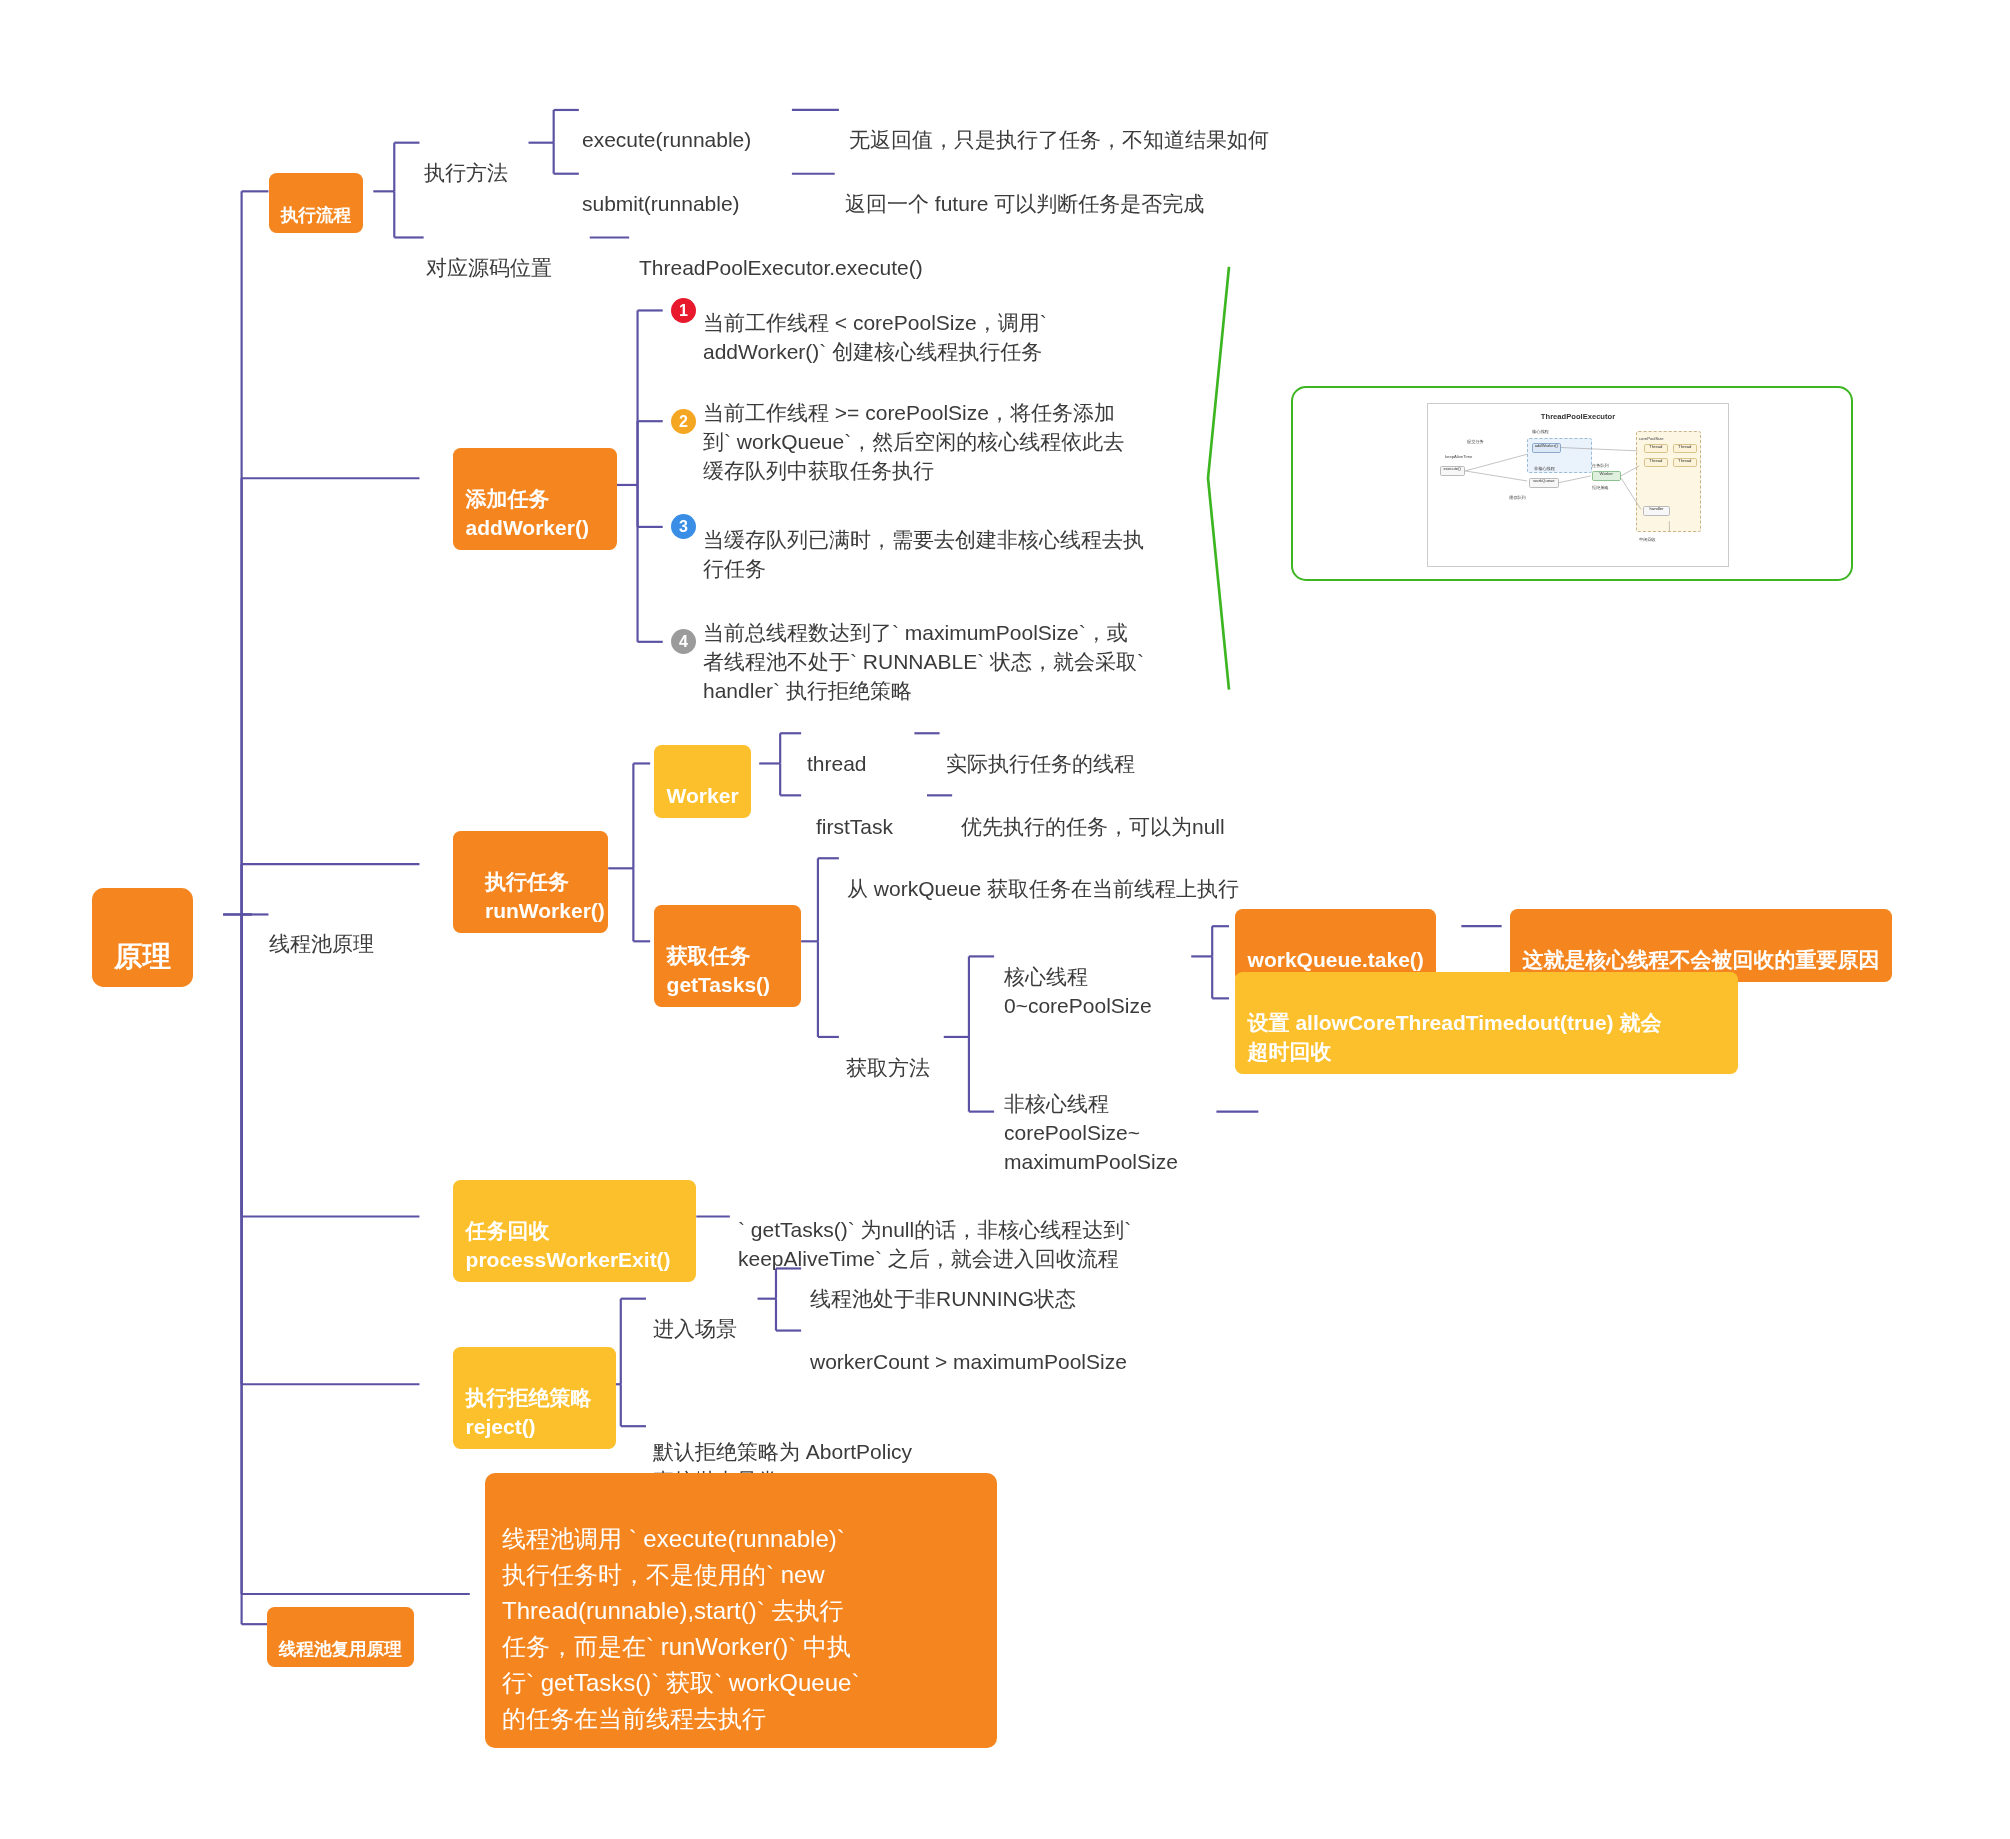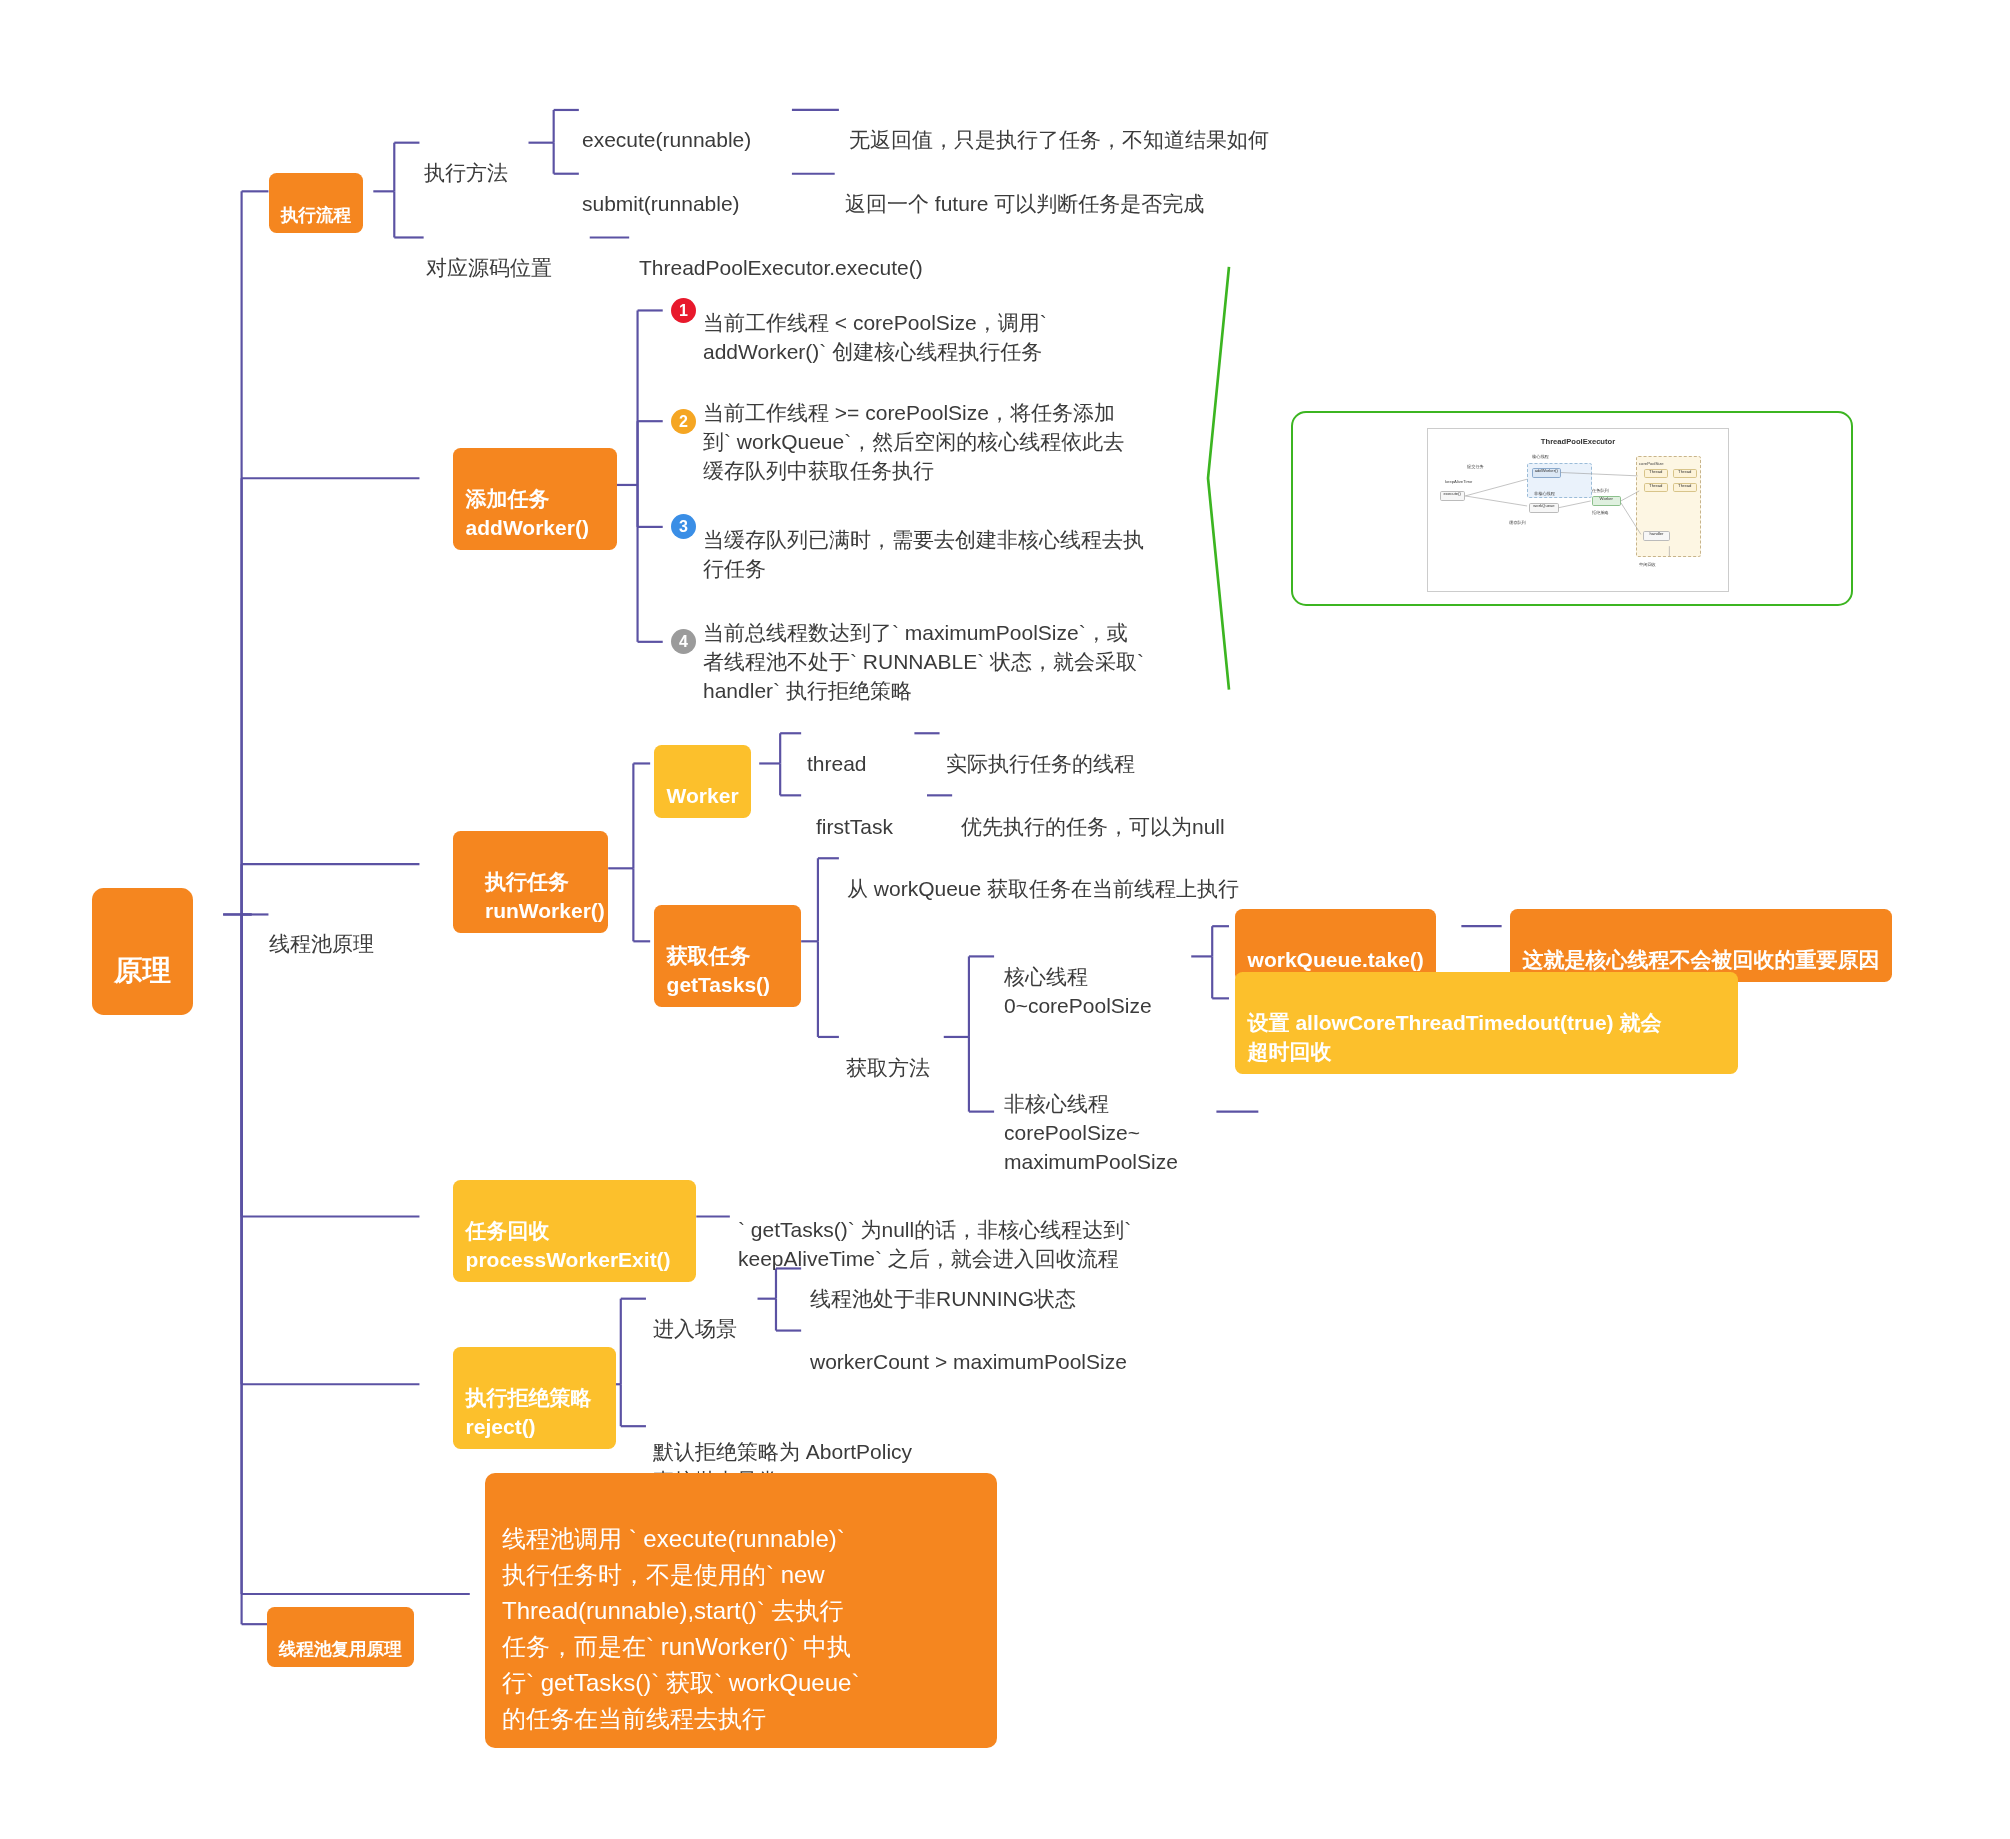--- a/index.html
+++ b/index.html
@@ -37,21 +37,21 @@
     font-size: 21px;
     color: #3b3b3b;
   }
   
   .root {
     background: #f5861f;
     color: #ffffff;
     font-weight: bold;
     font-size: 28.5px;
     border-radius: 11.7px;
-    padding: 24px 22px;
+    padding: 10px 22px;
   }
   
   .pill-orange {
     background: #f5861f;
     color: #ffffff;
     font-weight: bold;
     font-size: 17.6px;
     border-radius: 7.6px;
     padding: 5.9px 11.7px;
   }
@@ -354,21 +354,21 @@
 行任务</span>
   </div>
 
   <div class="bullet b4" style="left:671px; top:629px;">4</div>
   <div class="node plain" style="left:703px; top:590px; width:537px;">
     <span>当前总线程数达到了` maximumPoolSize`，或
 者线程池不处于` RUNNABLE` 状态，就会采取`
 handler` 执行拒绝策略</span>
   </div>
 
-  <div class="img-card" style="left:1291px; top:386px; width:562px; height:195px;margin-top:25px;">
+  <div class="img-card" style="left:1291px; top:386px; width:562px; height:195px;">
     <div class="img-inner" style="left:134px; top:15px; width:302px; height:164px;">
       <div class="diag-title" style="top:8.4px;">ThreadPoolExecutor</div>
 
       <div class="mini-region2" style="left:99px; top:34px; width:65px; height:35px;"></div>
       <div class="mini-region" style="left:208px; top:27px; width:65px; height:101px;"></div>
 
       <div class="mini-label" style="left:39px; top:35px;">提交任务</div>
       <div class="mini-label" style="left:104px; top:25px;">核心线程</div>
       <div class="mini-label" style="left:81px; top:91px;">缓存队列</div>
       <div class="mini-label" style="left:106px; top:62px;">非核心线程</div>

